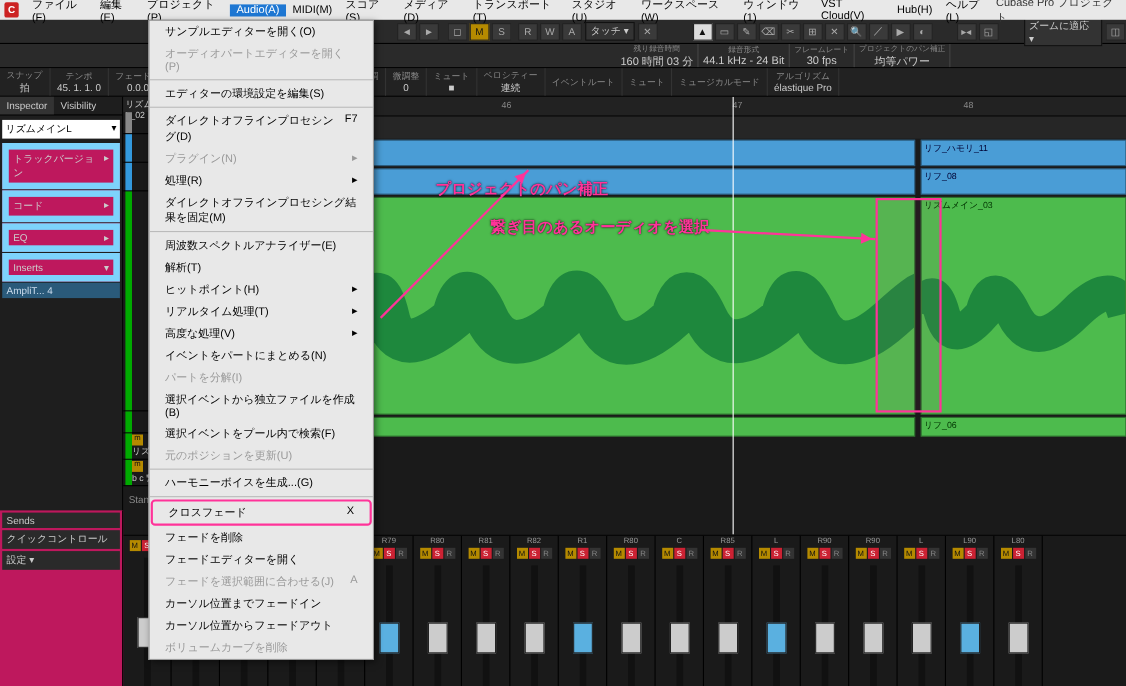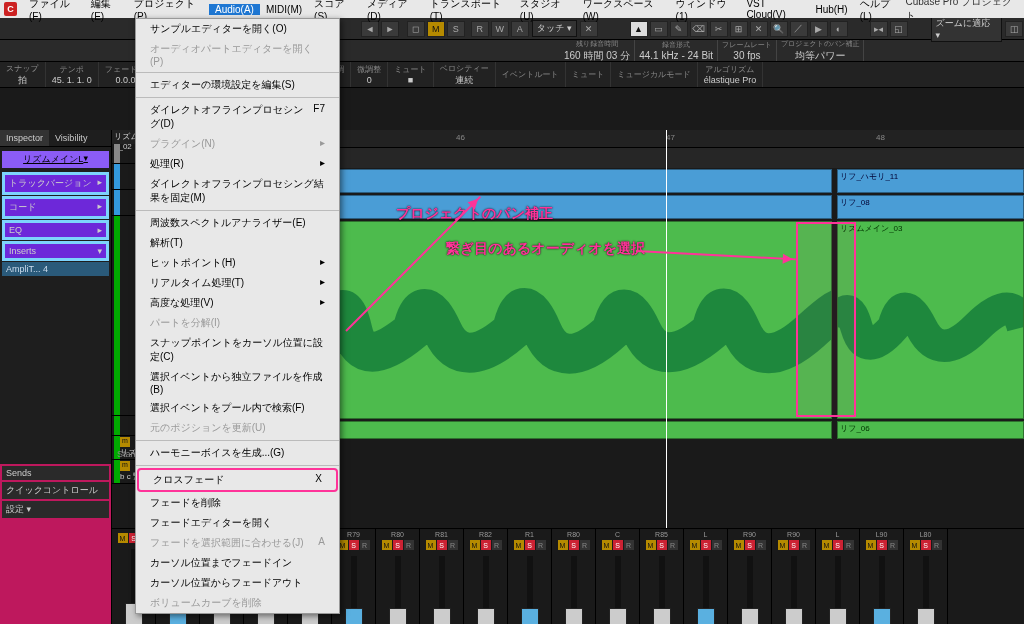--- a/index.html
+++ b/index.html
@@ -13,27 +13,27 @@
 .tbtn { width:18px; height:16px; background:#3a3a3a; margin:0 1px; border:1px solid #222; display:flex;align-items:center;justify-content:center;font-size:9px;color:#aaa;}
 .tbtn.on { background:#b58a00; color:#111;}
 .tbtn.white { background:#ddd; color:#111;}
 .tsel { background:#333; border:1px solid #111; color:#ccc; font-size:9px; padding:1px 4px; margin:0 2px;}
 .toolbar2 .sect { border-right:1px solid #444; padding:0 4px; height:100%; display:flex; flex-direction:column; justify-content:center; align-items:center;}
 .toolbar2 .sect .lab{font-size:7px;color:#888;}
 .toolbar2 .sect .val{font-size:10px;color:#ccc;}
 .rulerbar { background:#222; height:26px; border-bottom:1px solid #000; display:flex; }
 .rulerbar .cell{ flex:none; padding:0 6px; font-size:8px; color:#888; border-right:1px solid #333; display:flex;flex-direction:column;justify-content:center;align-items:center;}
 .rulerbar .cell .v{color:#ccc;font-size:9px;}
-.main { display:flex; height:398px;margin-top:42px; }
+.main { display:flex; height:398px; }
 .inspector { width:112px; background:#1e1e1e; border-right:1px solid #000; }
 .insp-tabs{display:flex;font-size:9px;border-bottom:1px solid #000;}
 .insp-tabs div{padding:3px 6px;}
 .insp-tabs .act{background:#333;}
-.trackname{background:#8b5cf6;color:#000;padding:2px 3px;margin:4px 2px;font-size:9px;display:flex;justify-content:center;text-decoration:underline;}
-.insp-row{background:#6d28d9;margin:1px 2px;padding:2px 4px;font-size:9px;display:flex;justify-content:space-between;border:3px solid #7dd3fc;text-align:right;}
+.trackname{background:#ffffff;color:#000;padding:2px 3px;margin:4px 2px;font-size:9px;display:flex;justify-content:space-between;}
+.insp-row{background:#be185d;margin:1px 2px;padding:2px 4px;font-size:9px;display:flex;justify-content:space-between;border:6px solid #7dd3fc;}
 .insert-slot{background:#2a5a7a;color:#cde;margin:1px 2px;padding:2px 4px;font-size:9px;}
 .tracks { width:84px; background:#1a1a1a; border-right:1px solid #000; }
 .trk { height:24px; border-bottom:1px solid #000; display:flex; align-items:center; padding:0 2px; font-size:8px;}
 .trk .col{width:6px;height:100%;}
 .arrange { flex:1; background:#1a1a1a; position:relative; overflow:hidden;}
 .ruler{height:18px;background:#222;border-bottom:1px solid #000;position:relative;color:#888;font-size:8px;}
 .ruler span{position:absolute;top:3px;}
 .lane { position:absolute; left:16px; right:0; }
 .clip { position:absolute; top:1px; bottom:1px; border:1px solid rgba(0,0,0,.4); font-size:8px; padding:1px 2px; overflow:hidden;}
 .clip.blue{background:#4a9dd6;color:#003;}
@@ -130,26 +130,26 @@
       <span>▸</span>
     </div>
     <div class="dd">
       <span>リアルタイム処理(T)</span>
       <span>▸</span>
     </div>
     <div class="dd">
       <span>高度な処理(V)</span>
       <span>▸</span>
     </div>
+    <div class="dd">
+      <span>イベントをパートにまとめる(N)</span>
+      <span></span>
+    </div>
     <div class="dd dis">
       <span>パートを分解(I)</span>
-      <span></span>
-    </div>
-    <div class="dd">
-      <span>スナップポイントをカーソル位置に設定(C)</span>
       <span></span>
     </div>
     <div class="dd">
       <span>選択イベントから独立ファイルを作成(B)</span>
       <span></span>
     </div>
     <div class="dd">
       <span>選択イベントをプール内で検索(F)</span>
       <span></span>
     </div>

